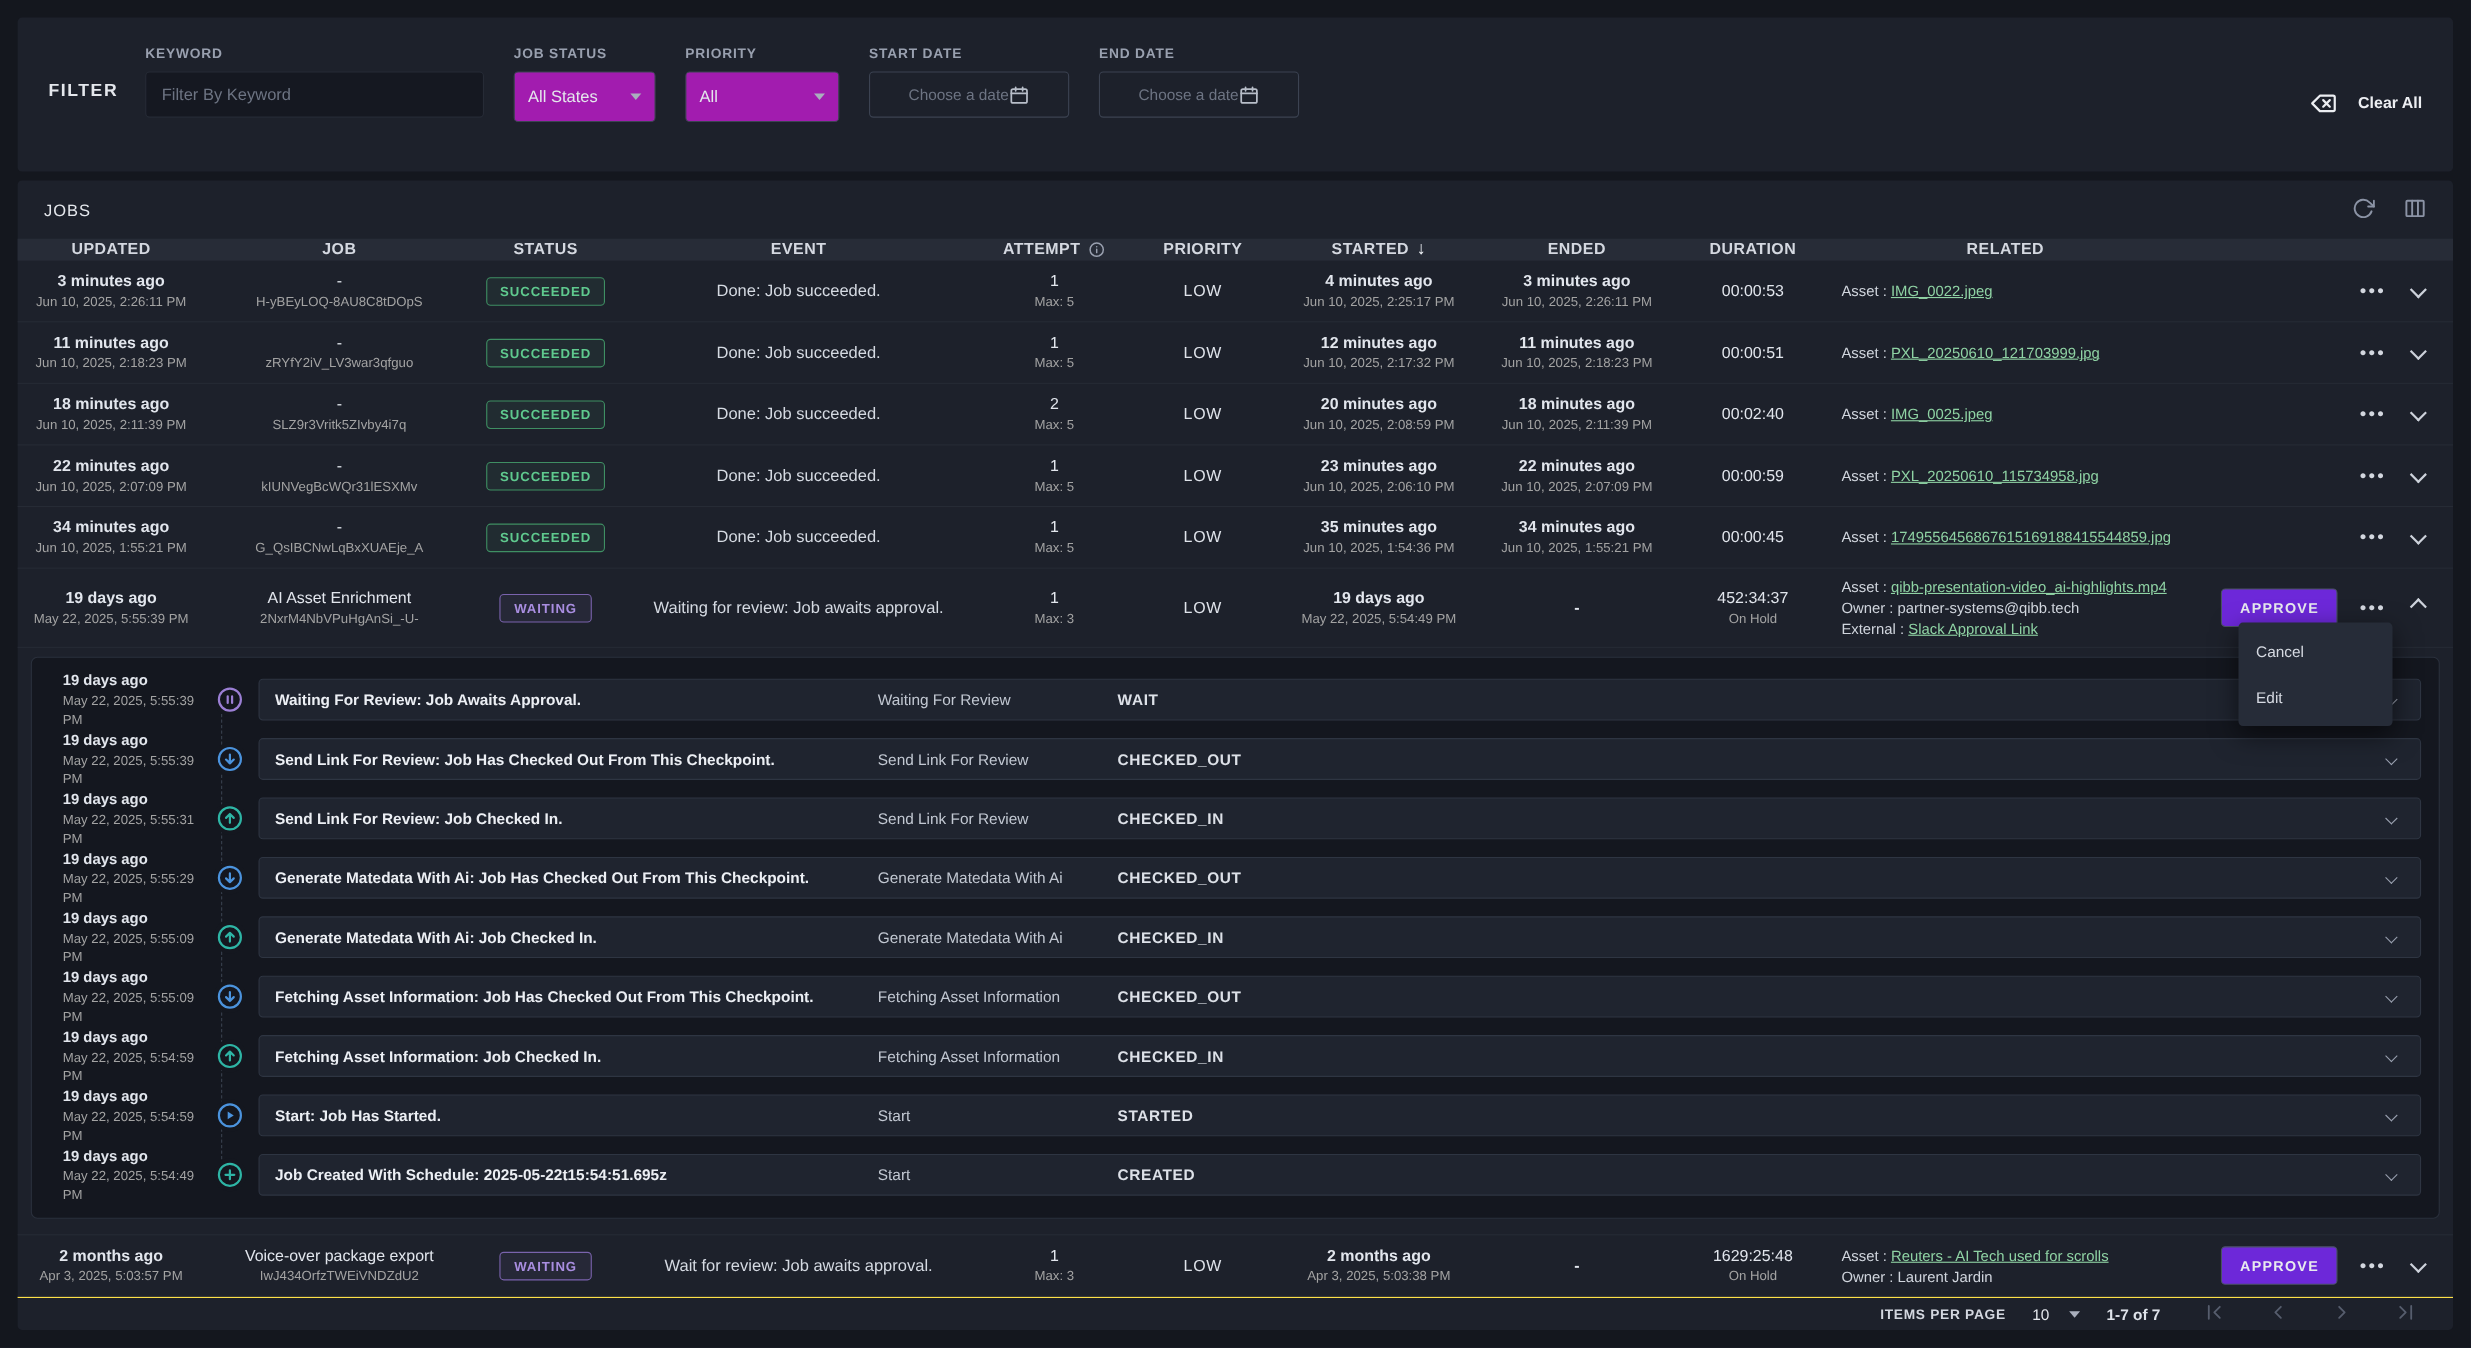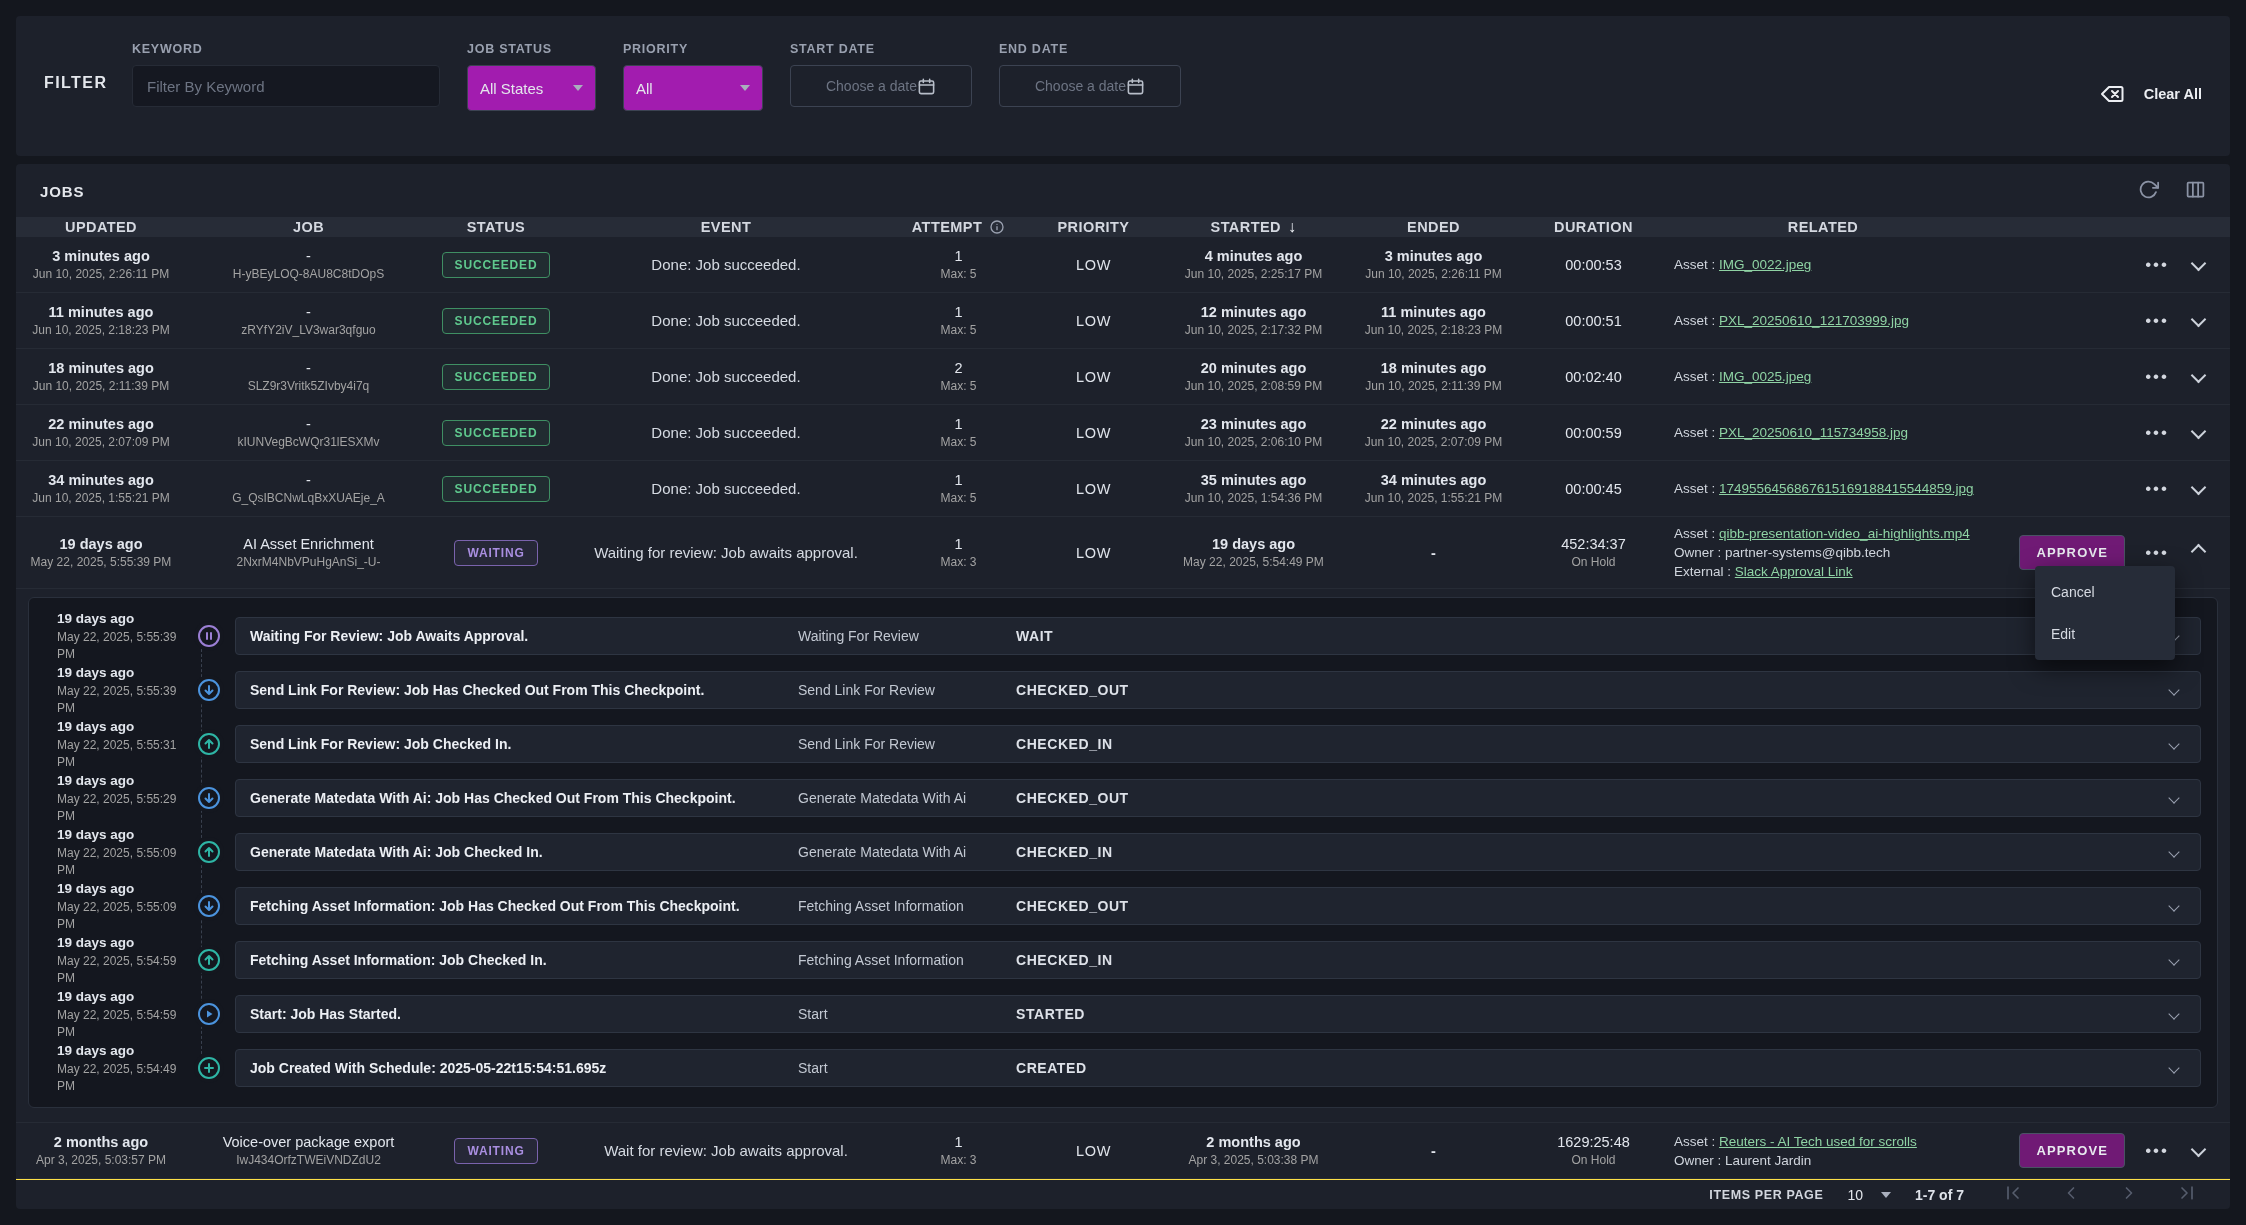--- a/index.html
+++ b/index.html
@@ -18,21 +18,21 @@
   .w-status{width:129px}.w-priority{width:140px}
   .caret{width:0;height:0;border-left:5.5px solid transparent;border-right:5.5px solid transparent;border-top:6px solid #a9afbd;margin-left:10px}
   .date-box{width:182px;height:42px;border:1px solid #3c4352;border-radius:4px;display:flex;align-items:center;justify-content:center;padding:0 11px;cursor:pointer}
   .date-ph{font-size:14px;color:#6d7483}
   .clear-all{margin-left:auto;margin-top:40px;display:flex;align-items:center;gap:20px;background:none;border:none;color:#eceef2;font-size:14.5px;font-weight:700;cursor:pointer;font-family:"Liberation Sans",sans-serif}
   svg.ic{stroke:currentColor;fill:none;stroke-width:2;stroke-linecap:round;stroke-linejoin:round}
 
   
   .jobs-panel{display:flex;flex-direction:column;height:1045px}
   .jobs-head{display:flex;align-items:center;justify-content:space-between;padding:15px 24px 14px}
-  .jobs-title{font-size:15px;font-weight:700;letter-spacing:.06em}
+  .jobs-title{font-size:15px;font-weight:400;letter-spacing:.06em}
   .head-icons{display:flex;gap:26px;color:#8b93a5}
   .icon-btn{background:none;border:none;color:inherit;cursor:pointer;padding:0}
 
   .grid-row{display:grid;grid-template-columns:170px 245px 130px 330px 135px 135px 185px 175px 145px 1fr 250px;align-items:center}
   .thead{background:#272c37;height:38px;font-size:14.5px;font-weight:600;color:#d4d8e0;letter-spacing:.03em}
   .th{text-align:center;display:flex;align-items:center;justify-content:center;gap:7px}
   .sort-arrow{font-weight:700;font-size:16px;color:#eef1f5}
   .trow{min-height:56px;padding:7px 0;border-bottom:1px solid #262b35}
   .cell{text-align:center}
   .t1{font-size:14.5px;font-weight:700;color:#e2e6ed;line-height:20px}
@@ -40,21 +40,21 @@
   .plain{font-weight:400}
   .c-event{font-size:15px;color:#d5dae2}
   .c-priority{font-size:14.5px;letter-spacing:.05em;color:#dfe3ea}
   .badge{display:inline-block;padding:5px 12px;border-radius:4px;font-size:12px;font-weight:700;letter-spacing:.07em;border:1px solid}
   .badge.succeeded{color:#5fc98e;border-color:#3f8f63;background:rgba(95,201,142,.07)}
   .badge.waiting{color:#a98ee0;border-color:#7a63ad;background:rgba(169,142,224,.07)}
   .c-related{text-align:left;padding-left:8px}
   .rel-line{font-size:13.5px;line-height:19px;color:#d0d5dd;white-space:nowrap;overflow:hidden}
   .rel-link{color:#8fd3a4;text-decoration:underline;cursor:pointer}
   .c-actions{display:flex;align-items:center;justify-content:flex-end;gap:20px;padding-right:22px}
-  .approve{padding:9px 16px;font-size:13px;font-weight:700;letter-spacing:.09em;color:#e8eaef;background:#701a75;border:1px solid #4a5264;border-radius:4px;cursor:pointer;font-family:"Liberation Sans",sans-serif}
+  .approve{padding:9px 16px;font-size:13px;font-weight:700;letter-spacing:.09em;color:#e8eaef;background:#6d28d9;border:1px solid #4a5264;border-radius:4px;cursor:pointer;font-family:"Liberation Sans",sans-serif}
   .dots{background:none;border:none;color:#d3d7df;font-size:17px;letter-spacing:2px;cursor:pointer;line-height:1}
   .chev-btn{background:none;border:none;cursor:pointer;padding:4px}
   .chev{display:inline-block;width:11px;height:11px;border-right:2.2px solid #cdd2db;border-bottom:2.2px solid #cdd2db;transform:rotate(45deg)}
   .chev.up{transform:rotate(-135deg)}
   .chev.sm{width:8px;height:8px;border-width:1.8px;border-color:#9aa1b0;transform:rotate(45deg)}
 
   
   .expanded{padding:8px 12px 14px;border-bottom:1px solid #262b35}
   .tl-wrap{background:#14171f;border:1px solid #2a303c;border-radius:6px;position:relative;padding:11px 16px 12px 14px}
   .tl-line{position:absolute;left:172px;top:46px;bottom:48px;border-left:1px dashed #39404e}

